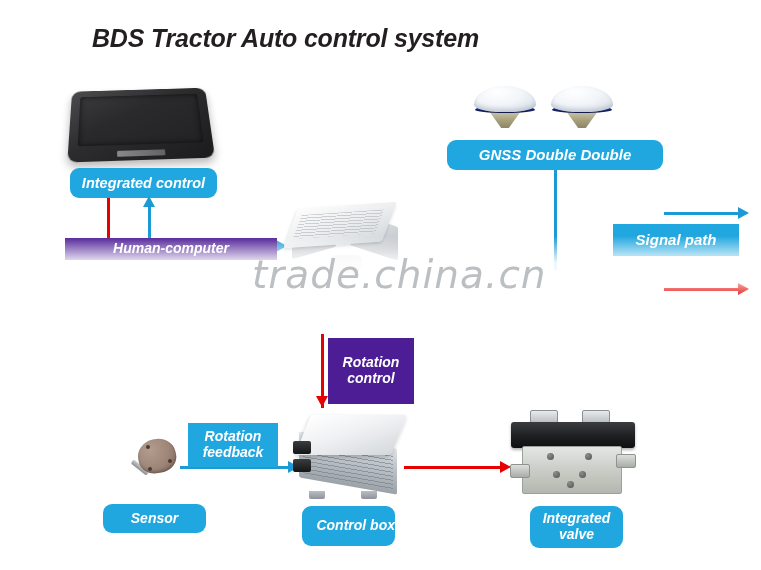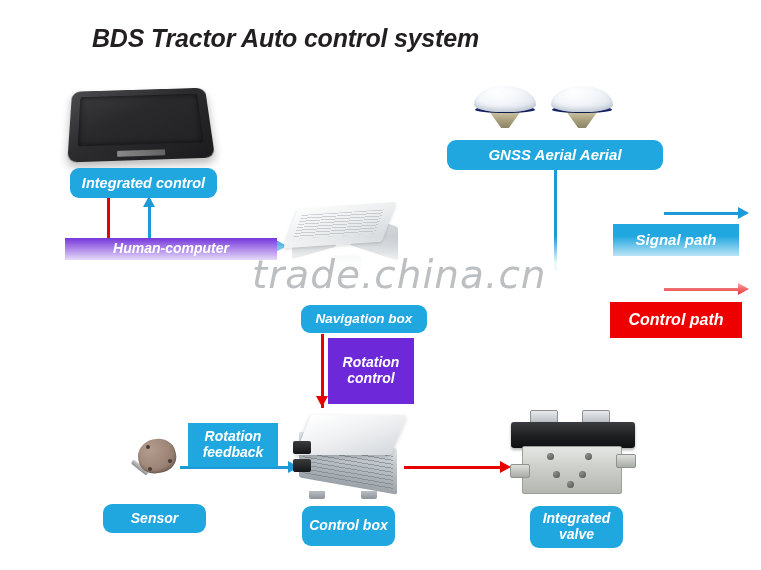--- a/index.html
+++ b/index.html
@@ -29,21 +29,21 @@
     position:absolute;
     display:flex;align-items:center;justify-content:center;
     text-align:center;
     color:#ffffff;
     font-weight:bold;
     line-height:1.12;
     box-sizing:border-box;
   }
   .cyan{background:#21a7df;}
   .cyan-round{background:#21a7df;border-radius:9px;}
-  .purple{background:#6d28d9;}
+  .purple{background:#4c1d95;}
   .red{background:#ee0000;}
 
   
   .line{position:absolute;}
   .h-blue{background:#1b9ad6;height:3px;}
   .v-blue{background:#1b9ad6;width:3px;}
   .h-red{background:#e60000;height:3px;}
   .v-red{background:#e60000;width:3px;}
 
   .arrow{position:absolute;width:0;height:0;}
@@ -260,49 +260,47 @@
     <div class="base"></div>
     <div class="band"></div>
     <div class="dome"></div>
   </div>
   <div class="photo gnss" style="left:551px;top:86px;">
     <div class="base"></div>
     <div class="band"></div>
     <div class="dome"></div>
   </div>
 
-  <div class="lbl cyan-round" style="left:447px;top:140px;width:216px;height:30px;font-size:15px;">GNSS Aerial Aerial</div>
+  <div class="lbl cyan-round" style="left:447px;top:140px;width:216px;height:30px;font-size:15px;">GNSS Double Double</div>
 
   <div class="line v-blue" style="left:554px;top:170px;height:100px;"></div>
 
   <div class="photo navdev" style="left:288px;top:205px;">
     <div class="left"></div>
     <div class="right"></div>
     <div class="top"></div>
     <div class="nub"></div>
   </div>
 
-  <div class="lbl cyan-round" style="left:301px;top:305px;width:126px;height:28px;font-size:13.5px;">Navigation box</div>
 
   <div class="line v-red" style="left:321px;top:334px;height:74px;"></div>
   <div class="arrow arr-down-red" style="left:316px;top:396px;"></div>
 
   <div class="lbl purple" style="left:328px;top:338px;width:86px;height:66px;font-size:14px;">
     <span>Rotation control</span>
   </div>
 
   <div class="line h-blue" style="left:664px;top:212px;width:76px;"></div>
   <div class="arrow arr-right-blue" style="left:738px;top:207px;"></div>
 
   <div class="lbl cyan" style="left:613px;top:224px;width:126px;height:32px;font-size:15px;">Signal path</div>
 
   <div class="line h-red" style="left:664px;top:288px;width:76px;"></div>
   <div class="arrow arr-right-red" style="left:738px;top:283px;"></div>
 
-  <div class="lbl red" style="left:610px;top:302px;width:132px;height:36px;font-size:16px;">Control path</div>
 
   <div class="photo sensor" style="left:128px;top:437px;">
     <div class="stem"></div>
     <div class="head"></div>
     <div class="dot" style="left:18px;top:8px;"></div>
     <div class="dot" style="left:40px;top:22px;"></div>
     <div class="dot" style="left:20px;top:30px;"></div>
   </div>
 
   <div class="lbl cyan-round" style="left:103px;top:504px;width:103px;height:29px;font-size:14px;">Sensor</div>
@@ -316,21 +314,21 @@
 
   <div class="photo ctrldev" style="left:295px;top:415px;">
     <div class="body"></div>
     <div class="cover"></div>
     <div class="conn c1"></div>
     <div class="conn c2"></div>
     <div class="foot f1"></div>
     <div class="foot f2"></div>
   </div>
 
-  <div class="lbl cyan-round" style="left:302px;top:506px;width:93px;height:40px;font-size:14px;">
+  <div class="lbl cyan-round" style="left:302px;top:506px;width:93px;height:40px;font-size:14px;justify-content:flex-end;">
     <span>Control box</span>
   </div>
 
   <div class="line h-red" style="left:404px;top:466px;width:100px;"></div>
   <div class="arrow arr-right-red" style="left:500px;top:461px;"></div>
 
 
   <div class="photo valve" style="left:508px;top:410px;">
     <div class="cap cap1"></div>
     <div class="cap cap2"></div>

